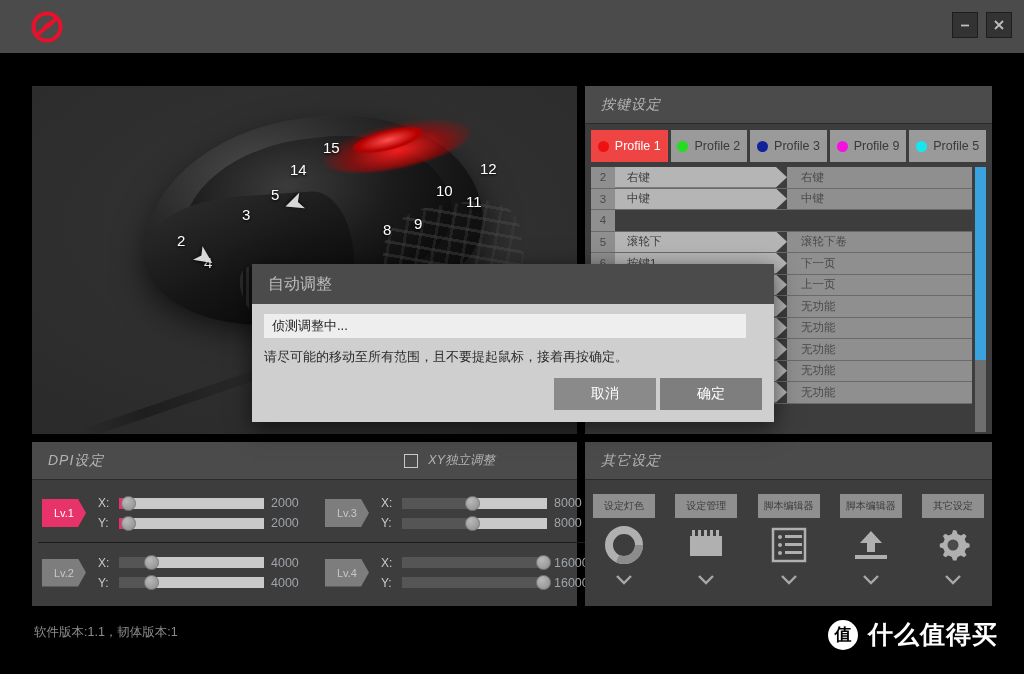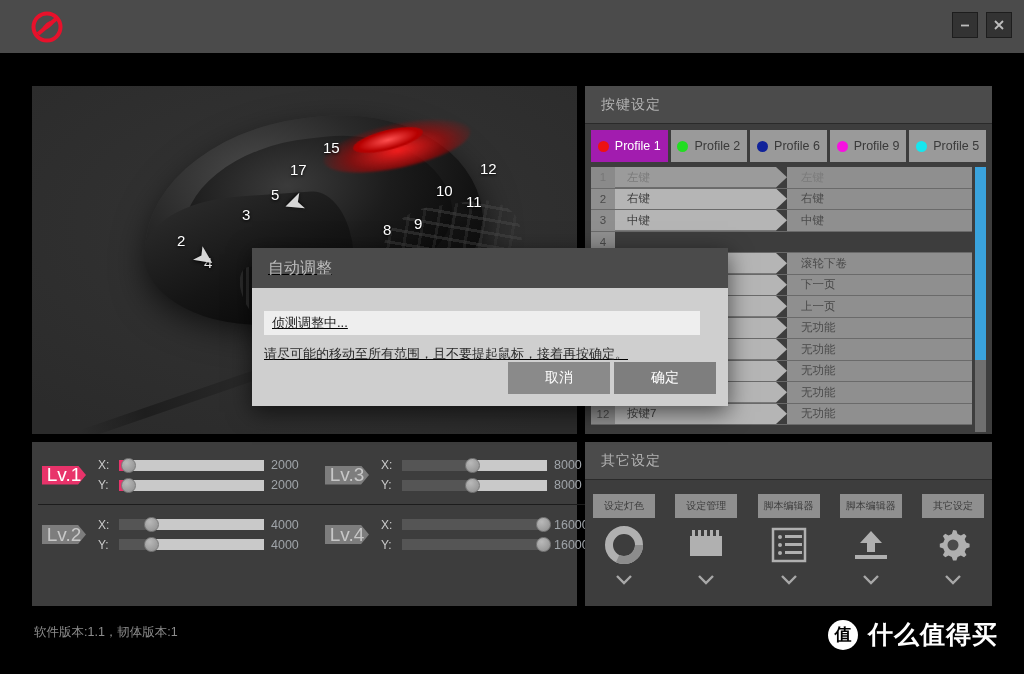--- a/index.html
+++ b/index.html
@@ -25,21 +25,21 @@
     width: 26px; height: 26px; background: #333; border: 1px solid #1d1d1d;
     display: flex; align-items: center; justify-content: center;
     cursor: pointer;
   }
   .winbtn svg { display: block; }
 
   
   .panel { position: absolute; background: #3d3d3d; }
   .panel-head {
     height: 38px; background: #4b4b4b; border-bottom: 1px solid #2a2a2a;
-    display: flex; align-items: center; padding: 0 16px;
+    display: flex; align-items: center; padding: 0 16px; font-style: italic;
   }
   .panel-title { color: #b3b3b3; font-size: 14px; letter-spacing: 1px; }
 
   
   #mouse-panel {
     left: 32px; top: 86px; width: 545px; height: 348px;
     background: #333;
     overflow: hidden;
   }
   .mouse-bg {
@@ -131,21 +131,21 @@
   
   #btn-panel { left: 585px; top: 86px; width: 407px; height: 348px; }
   .profiles {
     display: flex; gap: 3px; padding: 6px 6px 0 6px;
   }
   .profile-tab {
     flex: 1; height: 32px; background: #9a9a9a; color: #3a3a3a;
     display: flex; align-items: center; justify-content: center; gap: 6px;
     font-size: 12.5px; cursor: pointer; user-select: none;
   }
-  .profile-tab.active { background: #a21caf; color: #fff; }
+  .profile-tab.active { background: #ef4444; color: #fff; }
   .pdot { width: 11px; height: 11px; border-radius: 50%; flex: none; }
   .btn-table {
     margin: 5px 6px 0 6px; height: 265px; position: relative;
     display: flex;
   }
   .rows { flex: 1; display: flex; flex-direction: column; }
   .brow {
     height: 21.5px; display: flex; align-items: center;
     border-bottom: 1px solid #6a6a6a; position: relative;
   }
@@ -181,22 +181,22 @@
   .chk-wrap { display: flex; align-items: center; gap: 10px; margin-left: 300px; cursor: pointer; }
   .chkbox { width: 14px; height: 14px; border: 1px solid #c9c9c9; background: transparent; }
   .chk-label { color: #b3b3b3; font-size: 12.5px; }
   .dpi-grid {
     display: grid; grid-template-columns: 1fr 1fr; grid-template-rows: 1fr 1fr;
     height: 126px; padding: 4px 6px;
   }
   .dpi-cell { display: flex; align-items: center; padding: 0 4px; position: relative; }
   .dpi-cell.rowtop { border-bottom: 1px solid #1c1c1c; }
   .lv-badge {
-    width: 44px; height: 19px; background: #7d7d7d; color: #c7c7c7;
-    font-size: 19px; display: flex; align-items: center; justify-content: center;
+    width: 44px; height: 28px; background: #7d7d7d; color: #c7c7c7;
+    font-size: 11px; display: flex; align-items: center; justify-content: center;
     clip-path: polygon(0 0, 82% 0, 100% 50%, 82% 100%, 0 100%);
     flex: none; cursor: pointer;
   }
   .lv-badge.active { background: #e8336a; color: #fff; }
   .axes { margin-left: 12px; display: flex; flex-direction: column; gap: 6px; }
   .axis-row { display: flex; align-items: center; gap: 7px; }
   .axis-label { color: #c9c9c9; font-size: 12px; width: 14px; }
   .slider { position: relative; width: 145px; height: 11px; cursor: pointer; }
   .strack { position: absolute; inset: 0; background: #c9c9c9; }
   .sfill { position: absolute; left: 0; top: 0; height: 11px; background: #555; }
@@ -218,28 +218,28 @@
     width: 62px; height: 24px; background: #8f8f8f; color: #3d3d3d;
     font-size: 10px; display: flex; align-items: center; justify-content: center;
     text-align: center; line-height: 1.05; overflow: hidden; white-space: nowrap;
   }
   .other-icon { width: 46px; height: 40px; display: flex; align-items: center; justify-content: center; }
   .other-icon svg { display: block; }
   .chev { color: #a8a8a8; font-size: 15px; line-height: 1; }
 
   
   #dialog {
-    position: absolute; left: 252px; top: 248px; width: 476px; height: 158px;
-    background: #cfcfcf; box-shadow: 0 6px 22px rgba(0,0,0,.6); text-decoration: underline;
+    position: absolute; left: 252px; top: 264px; width: 522px; height: 158px;
+    background: #cfcfcf; box-shadow: 0 6px 22px rgba(0,0,0,.6);
   }
   .dlg-title {
     height: 40px; background: #4b4b4b; color: #bdbdbd; font-size: 16px;
     display: flex; align-items: center; padding-left: 16px;
   }
-  .dlg-body { padding: 10px 28px 0 12px; margin-top: 13px; }
+  .dlg-body { padding: 10px 28px 0 12px; }
   .dlg-input {
     height: 24px; background: #eeeeee; color: #222; font-size: 13px;
     display: flex; align-items: center; padding-left: 8px; border: none;
     width: 100%; font-family: "Liberation Sans", sans-serif;
   }
   .dlg-msg { color: #2b2b2b; font-size: 13px; margin-top: 10px; }
   .dlg-btns { position: absolute; right: 12px; bottom: 12px; display: flex; gap: 4px; }
   .dlg-btn {
     width: 102px; height: 32px; background: #8a8a8a; color: #fff; font-size: 14px;
     display: flex; align-items: center; justify-content: center; cursor: pointer;
@@ -300,21 +300,21 @@
 
     <div class="callout" style="left:145px;top:146px;">2</div>
     <div class="callout" style="left:210px;top:120px;">3</div>
     <div class="callout" style="left:172px;top:168px;">4</div>
     <div class="callout" style="left:239px;top:100px;">5</div>
     <div class="callout" style="left:351px;top:135px;">8</div>
     <div class="callout" style="left:382px;top:129px;">9</div>
     <div class="callout" style="left:404px;top:96px;">10</div>
     <div class="callout" style="left:434px;top:107px;">11</div>
     <div class="callout" style="left:448px;top:74px;">12</div>
-    <div class="callout" style="left:258px;top:75px;">17</div>
+    <div class="callout" style="left:258px;top:75px;">14</div>
     <div class="callout" style="left:291px;top:53px;">15</div>
 
     <div class="arrow" style="left:162px;top:158px;transform:rotate(35deg);">➤</div>
     <div class="arrow" style="left:252px;top:105px;transform:rotate(160deg);">➤</div>
   </div>
 
   <div class="panel" id="btn-panel">
     <div class="panel-head">
       <span class="panel-title">按键设定</span>
     </div>
@@ -322,38 +322,33 @@
         <div class="profile-tab active">
           <span class="pdot" style="background: rgb(238, 17, 17);"></span>
           <span>Profile 1</span>
         </div>
         <div class="profile-tab">
           <span class="pdot" style="background: rgb(34, 221, 34);"></span>
           <span>Profile 2</span>
         </div>
         <div class="profile-tab">
           <span class="pdot" style="background: rgb(16, 34, 154);"></span>
-          <span>Profile 6</span>
+          <span>Profile 3</span>
         </div>
         <div class="profile-tab">
           <span class="pdot" style="background: rgb(247, 17, 224);"></span>
           <span>Profile 9</span>
         </div>
         <div class="profile-tab">
           <span class="pdot" style="background: rgb(22, 230, 238);"></span>
           <span>Profile 5</span>
         </div>
       </div>
     <div class="btn-table">
       <div class="rows" id="btn-rows">
-          <div class="brow disabled">
-            <div class="idx">1</div>
-            <div class="keyname">左键</div>
-            <div class="funcname">左键</div>
-          </div>
           <div class="brow">
             <div class="idx">2</div>
             <div class="keyname">右键</div>
             <div class="funcname">右键</div>
           </div>
           <div class="brow">
             <div class="idx">3</div>
             <div class="keyname">中键</div>
             <div class="funcname">中键</div>
           </div>
@@ -401,20 +396,29 @@
             <div class="funcname">无功能</div>
           </div>
         </div>
       <div class="scrolltrack">
         <div class="scrollthumb" id="scroll-thumb" style="height: 73%;"></div>
       </div>
     </div>
   </div>
 
   <div class="panel" id="dpi-panel">
+    <div class="panel-head">
+      <div class="dpi-head-inner">
+        <span class="panel-title">DPI设定</span>
+        <div class="chk-wrap">
+          <span class="chkbox"></span>
+          <span class="chk-label">XY独立调整</span>
+        </div>
+      </div>
+    </div>
     <div class="dpi-grid" id="dpi-grid">
         <div class="dpi-cell rowtop">
           <div class="lv-badge active">Lv.1</div>
           <div class="axes">
             <div class="axis-row">
               <span class="axis-label">X:</span>
               <div class="slider">
                 <div class="strack"></div>
                 <div class="sfill pink" style="width: 6%;"></div>
                 <div class="sknob" style="left: calc(6% - 7px);"></div>

